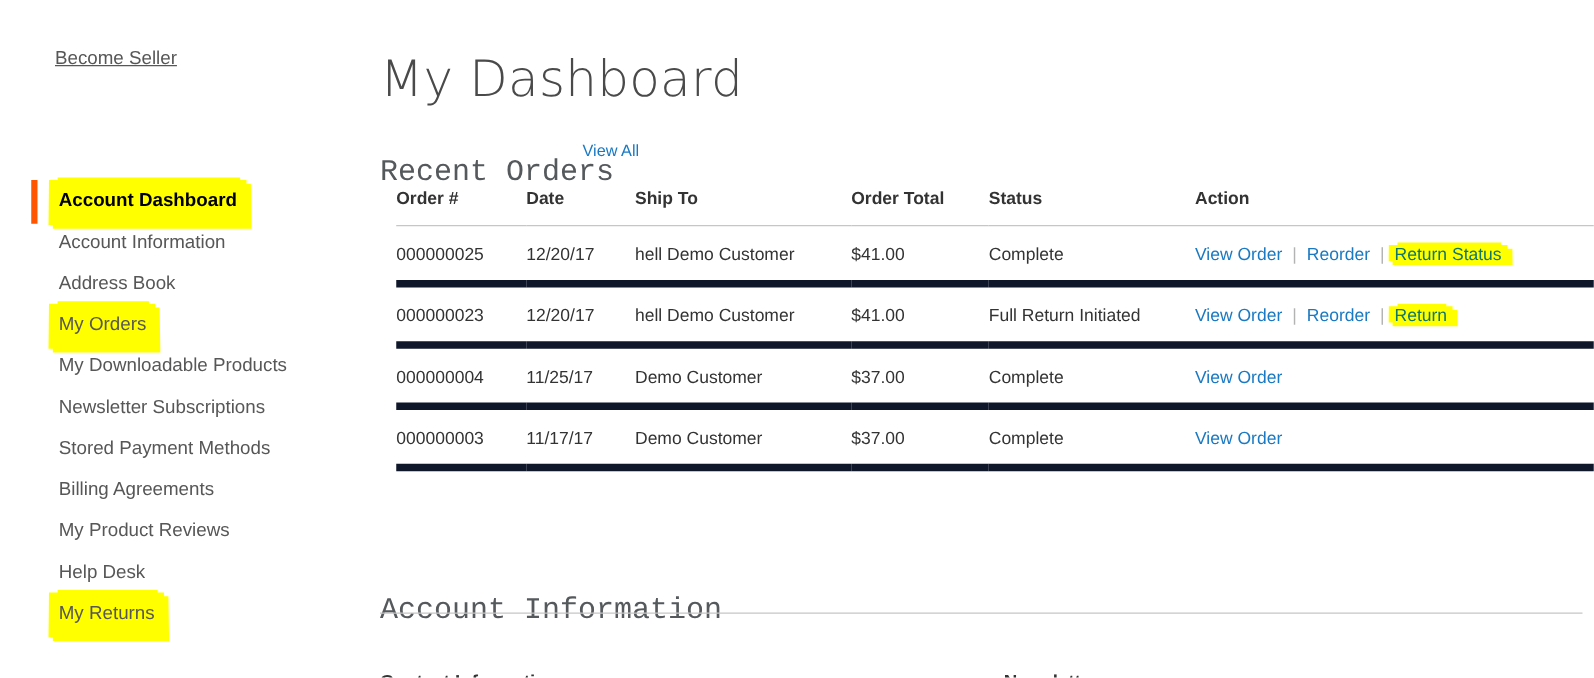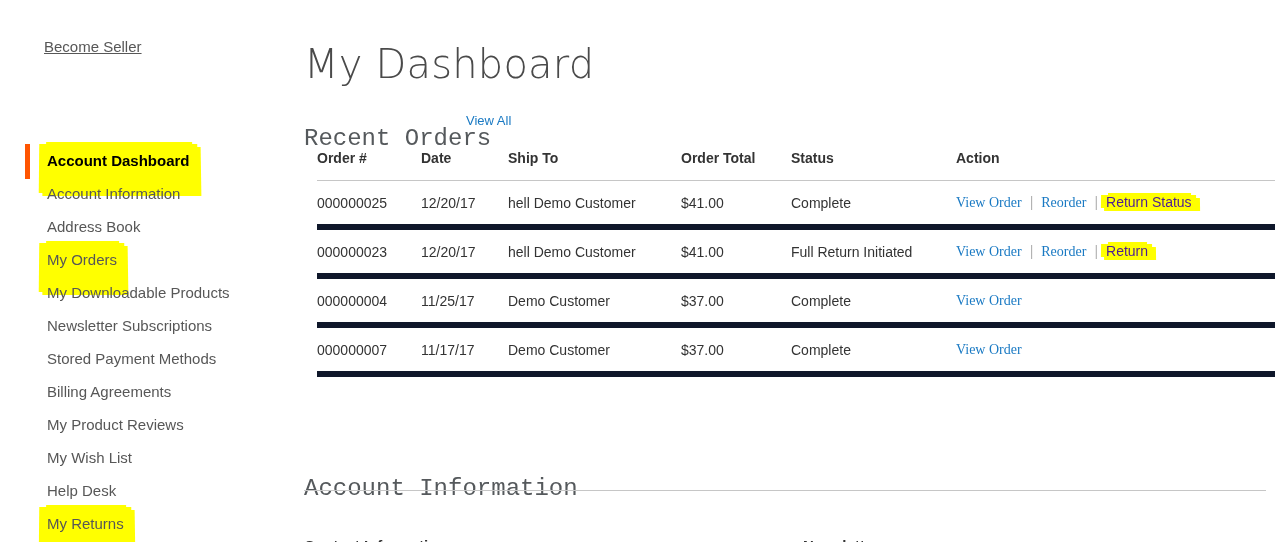--- a/index.html
+++ b/index.html
@@ -43,21 +43,21 @@
     position: relative;
     height: 33px;
     line-height: 33px;
     padding-left: 44px;
     font-size: 15px;
     color: #575757;
     white-space: nowrap;
   }
   .nav-item .nav-label {
     display: inline-block;
-    padding: 1px 3px 18px 3px;
+    padding: 1px 3px 5px 3px;
     position: relative;
     z-index: 2;
   }
   .nav-item.current .nav-label {
     font-weight: bold;
     color: #000000;
   }
   
   .current-marker {
     position: absolute;
@@ -173,28 +173,27 @@
   .col-date   { width: 87px;  }
   .col-ship   { width: 173px; }
   .col-total  { width: 110px; }
   .col-status { width: 165px; }
   .col-action { width: 323px; }
 
   .act-link {
     color: #1979c3;
     text-decoration: none;
     cursor: pointer;
-    font-family: Liberation Serif, serif;
   }
   .act-sep {
     color: #b3b3b3;
     padding: 0 8px;
   }
   .act-hl-text {
-    color: #4c1d95;
+    color: #0f766e;
   }
 
   
   .sub-head {
     position: absolute;
     font-size: 15px;
     font-weight: bold;
     color: #333333;
     line-height: 20px;
     white-space: nowrap;
@@ -212,21 +211,20 @@
   <nav id="nav-list">
       <div class="nav-item current"><span class="current-marker" style="background: rgb(255, 85, 1);"></span><span class="hl"><span class="hl-ink" style="inset: 1px -4px 2px -5px; transform: skewX(-0.6deg);"></span><span class="hl-ink" style="inset: 4px -8px -1px -2px; transform: skewX(0.9deg);"></span><span class="hl-ink" style="inset: -1px 1px 4px 2px; transform: skewX(-0.3deg);"></span><span class="hl-text nav-label">Account Dashboard</span></span></div>
       <div class="nav-item"><span class="nav-label">Account Information</span></div>
       <div class="nav-item"><span class="nav-label">Address Book</span></div>
       <div class="nav-item"><span class="hl"><span class="hl-ink" style="inset: 1px -4px 2px -5px; transform: skewX(-0.6deg);"></span><span class="hl-ink" style="inset: 4px -8px -1px -2px; transform: skewX(0.9deg);"></span><span class="hl-ink" style="inset: -1px 1px 4px 2px; transform: skewX(-0.3deg);"></span><span class="hl-text nav-label">My Orders</span></span></div>
       <div class="nav-item"><span class="nav-label">My Downloadable Products</span></div>
       <div class="nav-item"><span class="nav-label">Newsletter Subscriptions</span></div>
       <div class="nav-item"><span class="nav-label">Stored Payment Methods</span></div>
       <div class="nav-item"><span class="nav-label">Billing Agreements</span></div>
       <div class="nav-item"><span class="nav-label">My Product Reviews</span></div>
-      <div class="nav-item"><span class="nav-label">My Wish List</span></div>
       <div class="nav-item"><span class="nav-label">Help Desk</span></div>
       <div class="nav-item"><span class="hl"><span class="hl-ink" style="inset: 1px -4px 2px -5px; transform: skewX(-0.6deg);"></span><span class="hl-ink" style="inset: 4px -8px -1px -2px; transform: skewX(0.9deg);"></span><span class="hl-ink" style="inset: -1px 1px 4px 2px; transform: skewX(-0.3deg);"></span><span class="hl-text nav-label">My Returns</span></span></div>
     </nav>
 </div>
 
 <div id="main">
 
   <h1 class="page-title">My Dashboard</h1>
 
   <h2 class="block-head" id="recent-orders-head">Recent Orders</h2>
@@ -271,21 +269,21 @@
         </tr>
         <tr>
           <td>000000004</td>
           <td>11/25/17</td>
           <td>Demo Customer</td>
           <td>$37.00</td>
           <td>Complete</td>
           <td><a class="act-link" href="#" style="color: rgb(25, 121, 195);">View Order</a></td>
         </tr>
         <tr>
-          <td>000000007</td>
+          <td>000000003</td>
           <td>11/17/17</td>
           <td>Demo Customer</td>
           <td>$37.00</td>
           <td>Complete</td>
           <td><a class="act-link" href="#" style="color: rgb(25, 121, 195);">View Order</a></td>
         </tr>
       </tbody>
   </table>
 
   <h2 class="block-head" id="account-info-head">Account Information</h2>

